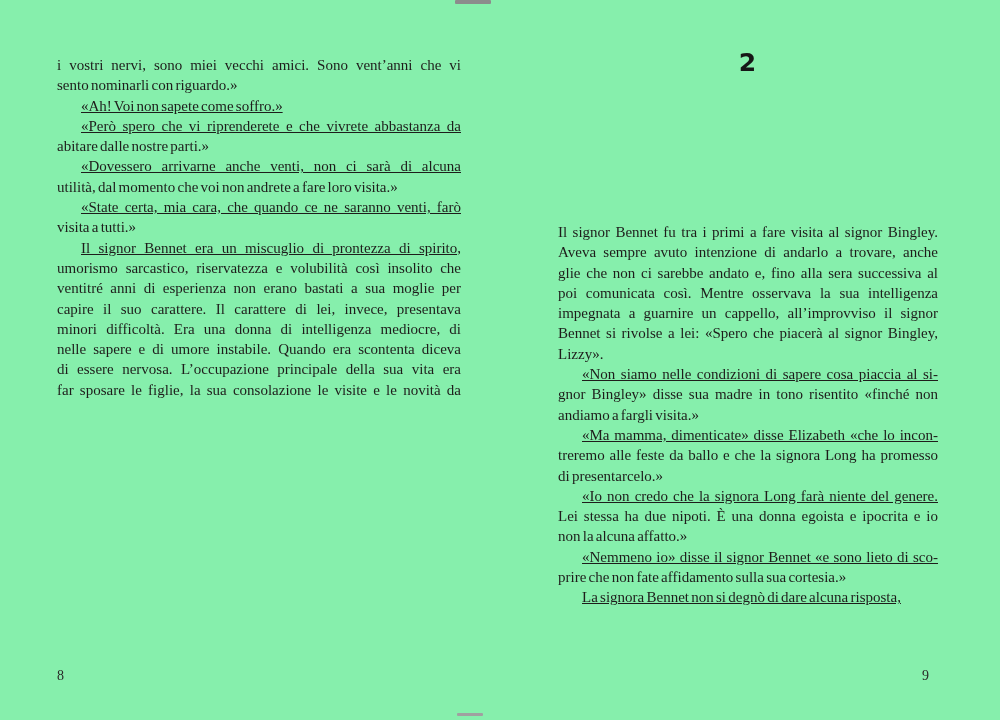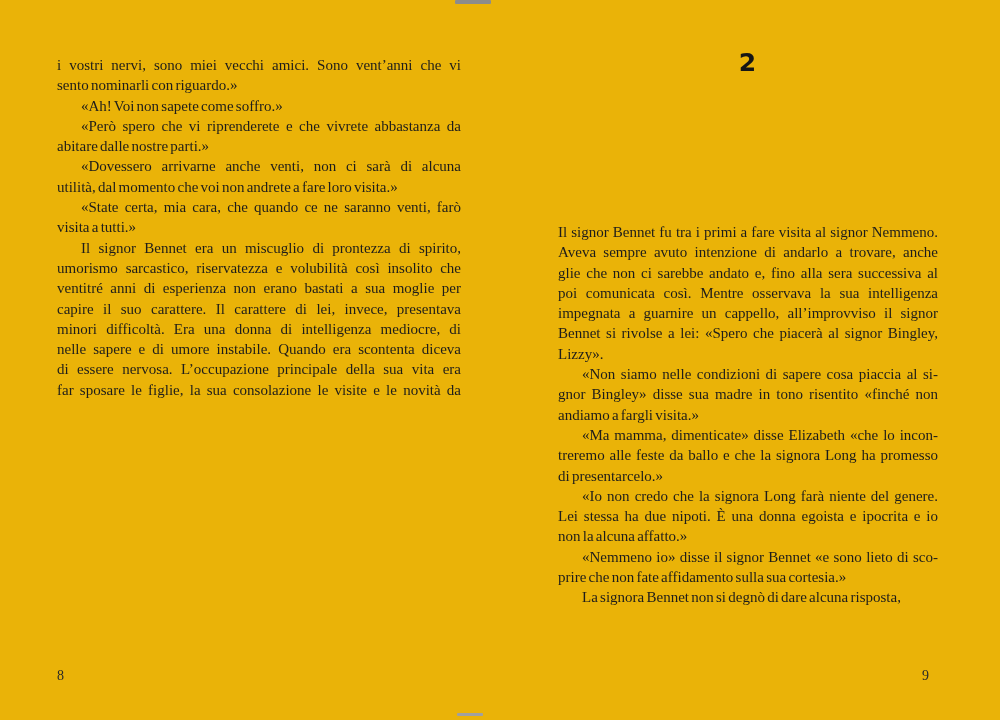--- a/index.html
+++ b/index.html
@@ -1,21 +1,21 @@
 <!DOCTYPE html>
 <html><head>
 <meta charset="utf-8">
 <style>
   * { margin: 0; padding: 0; box-sizing: border-box; }
   html, body { background: #ffffff; }
   .spread {
     position: relative;
     width: 1000px;
     height: 720px;
-    background: #eab308;
+    background: #86efac;
     font-family: "Liberation Serif", serif;
     color: #1e1d1b;
     overflow: hidden;
   }
   .gutter-mark { position: absolute; border-radius: 1px; }
   .gutter-mark.top    { left: 455px; top: 0;      width: 36px; height: 4px; background: #8c8c8c; }
   .gutter-mark.bottom { left: 457px; top: 713px;  width: 26px; height: 3px; background: #a0a0a0; }
 
   .text-block {
     position: absolute;
@@ -27,21 +27,21 @@
   #left-text  { left: 57px;  top: 55px;  width: 404px; }
   #right-text { left: 558px; top: 222px; width: 380px; }
 
   .line {
     text-align: justify;
     text-align-last: justify;
     height: 20.3px;
     overflow: hidden;
   }
   .line.last { text-align-last: left; }
-  .line.indent { text-indent: 24px; }
+  .line.indent { text-indent: 24px; text-decoration: underline; }
 
   .chapter-number {
     position: absolute;
     left: 558px;
     top: 48px;
     width: 380px;
     text-align: center;
     font-family: "DejaVu Sans", sans-serif;
     font-weight: 700;
     font-size: 25px;
@@ -81,21 +81,21 @@
         <div class="line">nelle sapere e di umore instabile. Quando era scontenta diceva</div>
         <div class="line">di essere nervosa. L’occupazione principale della sua vita era</div>
         <div class="line">far sposare le figlie, la sua consolazione le visite e le novità da</div>
       </div>
     <div class="page-number left-num">8</div>
   </div>
 
   <div>
     <div class="chapter-number">2</div>
     <div class="text-block" id="right-text">
-        <div class="line">Il signor Bennet fu tra i primi a fare visita al signor Nemmeno.</div>
+        <div class="line">Il signor Bennet fu tra i primi a fare visita al signor Bingley.</div>
         <div class="line">Aveva sempre avuto intenzione di andarlo a trovare, anche</div>
         <div class="line">glie che non ci sarebbe andato e, fino alla sera successiva al</div>
         <div class="line">poi comunicata così. Mentre osservava la sua intelligenza</div>
         <div class="line">impegnata a guarnire un cappello, all’improvviso il signor</div>
         <div class="line">Bennet si rivolse a lei: «Spero che piacerà al signor Bingley,</div>
         <div class="line last">Lizzy».</div>
         <div class="line indent">«Non siamo nelle condizioni di sapere cosa piaccia al si-</div>
         <div class="line">gnor Bingley» disse sua madre in tono risentito «finché non</div>
         <div class="line last">andiamo a fargli visita.»</div>
         <div class="line indent">«Ma mamma, dimenticate» disse Elizabeth «che lo incon-</div>

